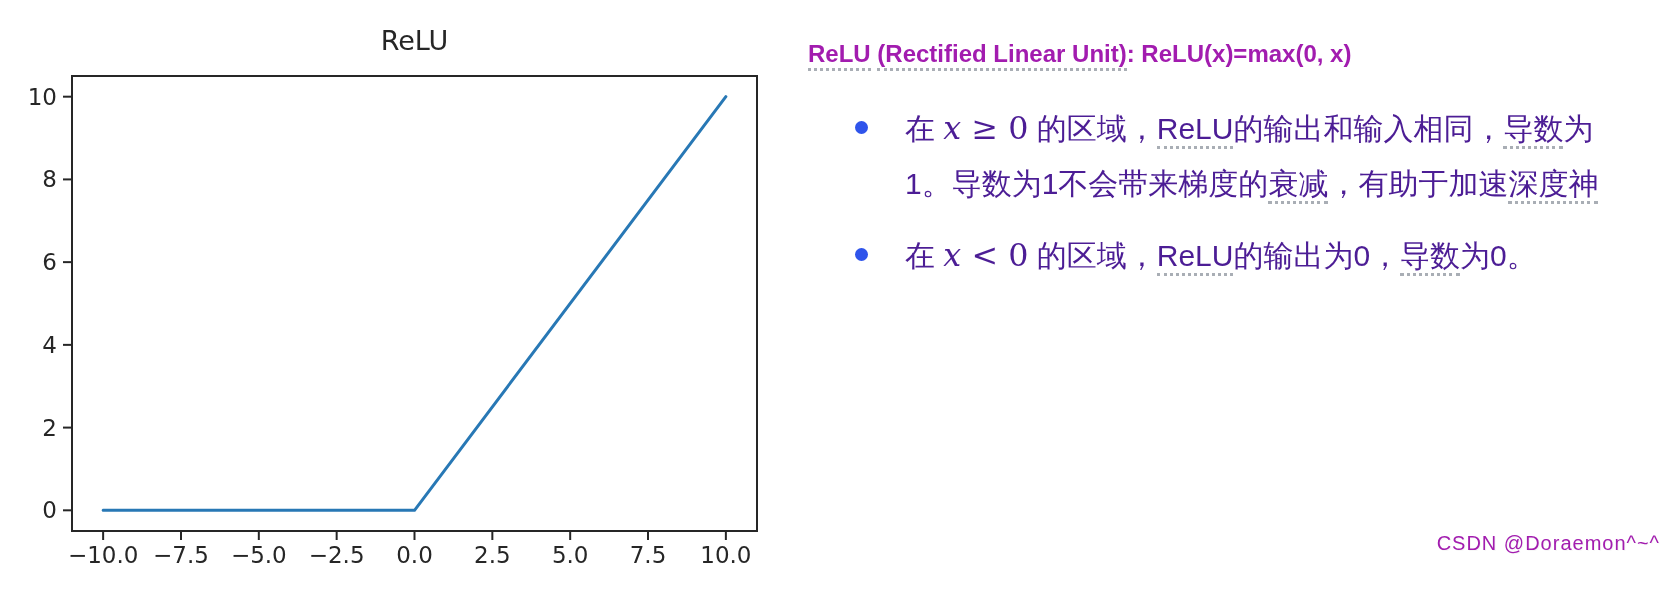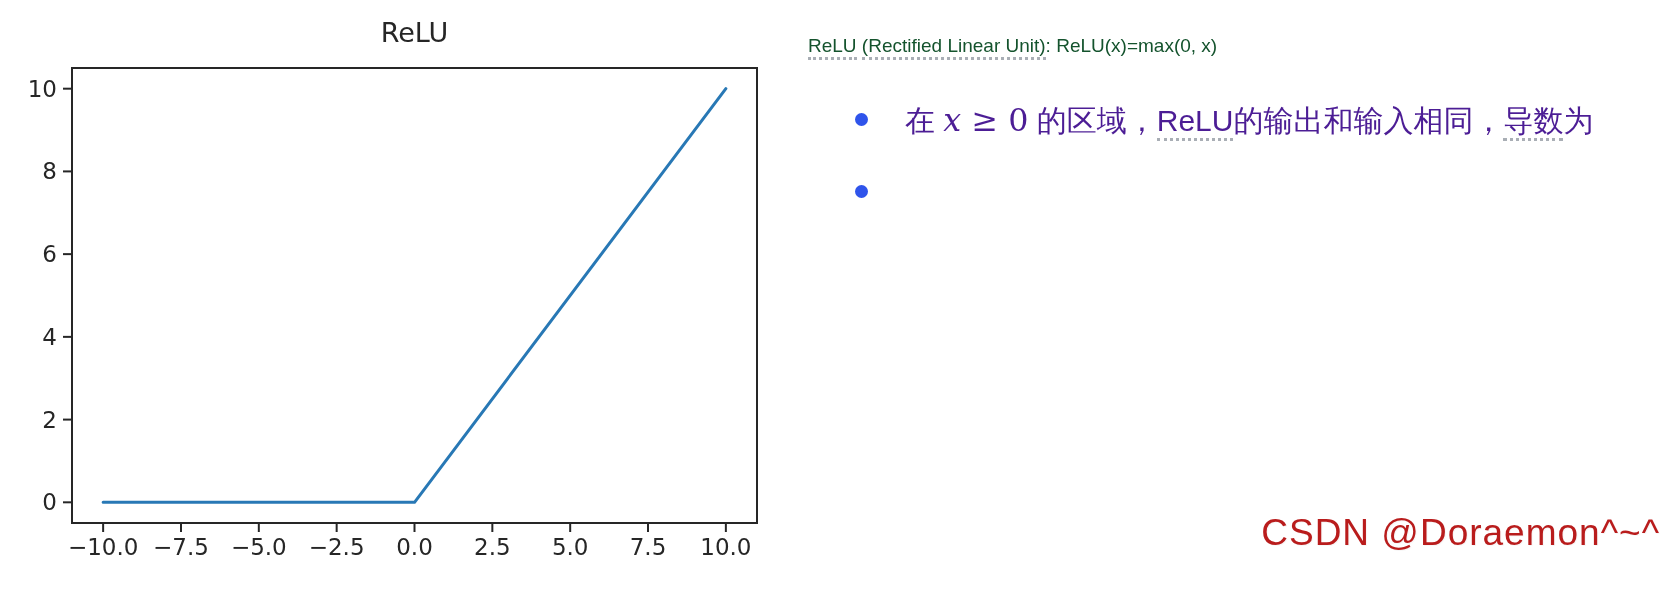--- a/index.html
+++ b/index.html
@@ -2,48 +2,48 @@
 <html><head>
 <meta charset="utf-8">
 <style>
   html,body{margin:0;padding:0;}
   body{
     width:1666px;height:594px;background:#ffffff;
     font-family:"Liberation Sans",sans-serif;
     position:relative;overflow:hidden;
     color:#1f2630;
   }
-  .stage{position:absolute;inset:0;}
+  .stage{position:absolute;inset:0;margin-top:8px;}
   
   .chart{position:absolute;left:0;top:0;width:770px;height:560px;margin:0;}
   .chart svg{width:100%;height:100%;display:block;}
   .chart svg text{font-family:"DejaVu Sans",sans-serif;}
   
   .panel{position:absolute;left:808px;top:26px;width:790px;}
   .heading{
-    font-size:19px;font-weight:400;line-height:40px;margin:0;
-    color:#14532d;white-space:nowrap;
+    font-size:24px;font-weight:700;line-height:40px;margin:0;
+    color:#a21caf;white-space:nowrap;
   }
   .bullets{list-style:none;margin:26px 0 0 0;padding:0;}
   .bullets li{position:relative;padding-left:97px;}
   .bullets li + li{margin-top:16px;}
   .dot{
     position:absolute;left:47px;top:21px;
     width:13px;height:13px;border-radius:50%;
     display:inline-block;
   }
   .b-line{font-size:30px;line-height:55px;white-space:nowrap;color:#4c1d95;}
   .seg-p{}
   .seg-d{border-bottom:3px dotted #a9aeb5;padding-bottom:1px;}
   .seg-mi{font-family:"DejaVu Serif",serif;font-style:italic;font-size:1.06em;}
   .seg-mn{font-family:"DejaVu Serif",serif;font-size:1.06em;}
   
   .watermark{
-    position:absolute;top:512px;right:6px;
-    font-size:37px;color:#b91c1c;
+    position:absolute;top:524px;right:6px;
+    font-size:20px;color:#a21caf;
     text-shadow:1px 1px 0 #f7f7f7;
     letter-spacing:1px;white-space:nowrap;
   }
 </style>
 </head>
 <body>
 
 <div class="stage">
 
   <figure class="chart">
@@ -84,23 +84,27 @@
       </svg>
   </figure>
 
   <section class="panel">
     <h1 class="heading"><span class="seg-d">ReLU</span><span class="seg-p"> </span><span class="seg-d">(Rectified Linear Unit)</span><span class="seg-p">: ReLU(x)=max(0, x)</span></h1>
     <ul class="bullets" id="bullets">
         <li>
           <span class="dot" style="background: rgb(47, 84, 235);"></span>
           <div class="b-content">
             <div class="b-line"><span class="seg-p">在 </span><span class="seg-mi">x</span><span class="seg-mn"> ≥ 0</span><span class="seg-p"> 的区域，</span><span class="seg-d">ReLU</span><span class="seg-p">的输出和输入相同，</span><span class="seg-d">导数</span><span class="seg-p">为</span></div>
+            <div class="b-line"><span class="seg-p">1。导数为1不会带来梯度的</span><span class="seg-d">衰减</span><span class="seg-p">，有助于加速</span><span class="seg-d">深度神</span></div>
           </div>
         </li>
         <li>
           <span class="dot" style="background: rgb(47, 84, 235);"></span>
+          <div class="b-content">
+            <div class="b-line"><span class="seg-p">在 </span><span class="seg-mi">x</span><span class="seg-mn"> &lt; 0</span><span class="seg-p"> 的区域，</span><span class="seg-d">ReLU</span><span class="seg-p">的输出为0，</span><span class="seg-d">导数</span><span class="seg-p">为0。</span></div>
+          </div>
         </li>
       </ul>
   </section>
 
   <div class="watermark">CSDN @Doraemon^~^</div>
 
 </div>
 
 </body></html>

